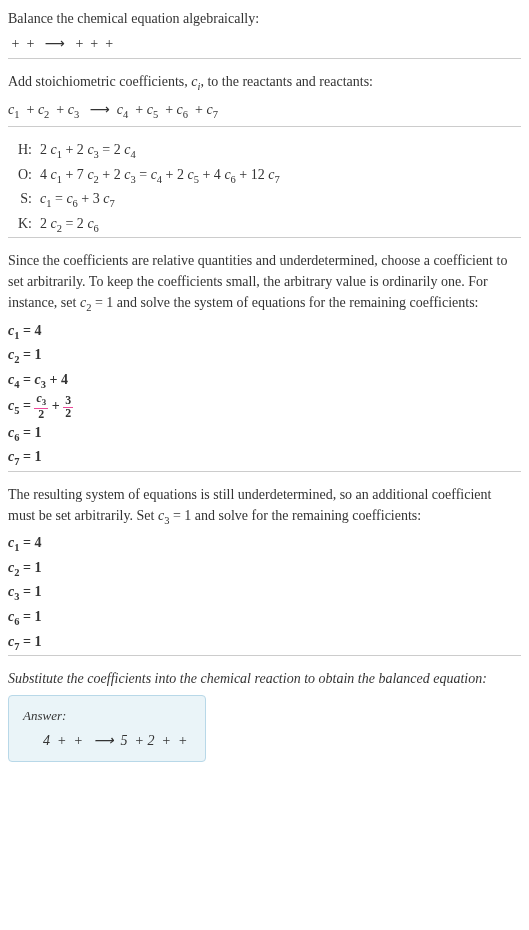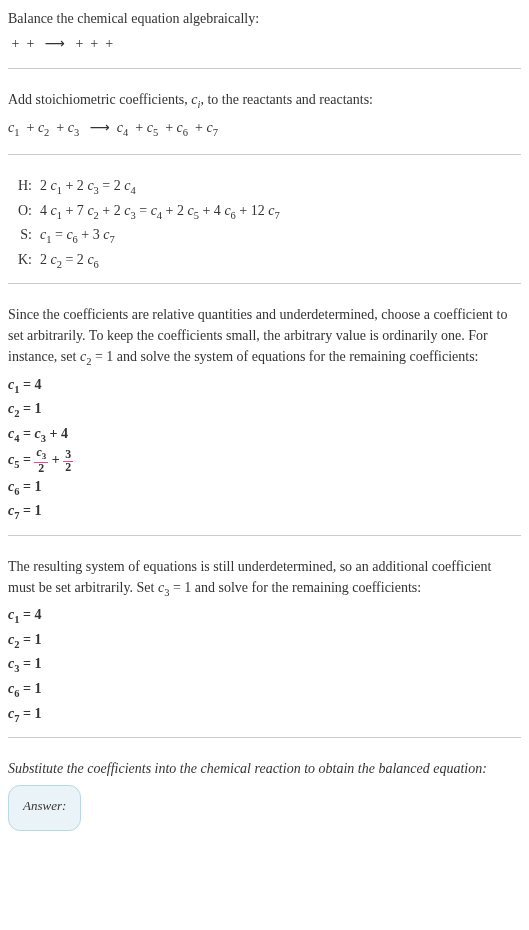--- a/index.html
+++ b/index.html
@@ -10,22 +10,21 @@
     body {
       font-family: Georgia, 'Times New Roman', serif;
       font-size: 14px;
       line-height: 1.5;
       color: #333;
       background: #fff;
       padding: 8px;
       width: 529px;
     }
     .section {
-      margin-bottom: 20px;
-      padding-bottom: 10px;
+      margin-bottom: 12px;
       border-bottom: 1px solid #ccc;
     }
     .section.no-border {
       border-bottom: none;
       font-style: italic;
     }
     .text-line {
       margin-bottom: 2px;
     }
     .equation-line {
@@ -51,21 +50,21 @@
     .coeff-list {
       margin-top: 4px;
     }
     .coeff-row {
       margin-bottom: 1px;
       font-weight: bold;
     }
     .answer-box {
       background: #eaf4f8;
       border: 1px solid #b8d8e8;
-      border-radius: 12px;
+      border-radius: 4px;
       padding: 10px 14px;
       display: inline-block;
       margin-top: 4px;
     }
     .answer-label {
       font-size: 13px;
       margin-bottom: 4px;
     }
     .answer-eq {
       padding-left: 20px;
@@ -155,14 +154,15 @@
     <div class="coeff-row"><span class="italic">c</span><sub>3</sub> = 1</div>
     <div class="coeff-row"><span class="italic">c</span><sub>6</sub> = 1</div>
     <div class="coeff-row"><span class="italic">c</span><sub>7</sub> = 1</div>
   </div>
 </div>
 
 <div class="section no-border">
   <div class="text-line">Substitute the coefficients into the chemical reaction to obtain the balanced equation:</div>
   <div class="answer-box">
     <div class="answer-label">Answer:</div>
+    <div class="answer-eq">4&nbsp;&nbsp;+&nbsp;&nbsp;+&nbsp;&nbsp;&nbsp;<span class="arrow">⟶</span>&nbsp;&nbsp;5&nbsp;&nbsp;+ 2&nbsp;&nbsp;+&nbsp;&nbsp;+&nbsp;</div>
   </div>
 </div>
 
 </body></html>

